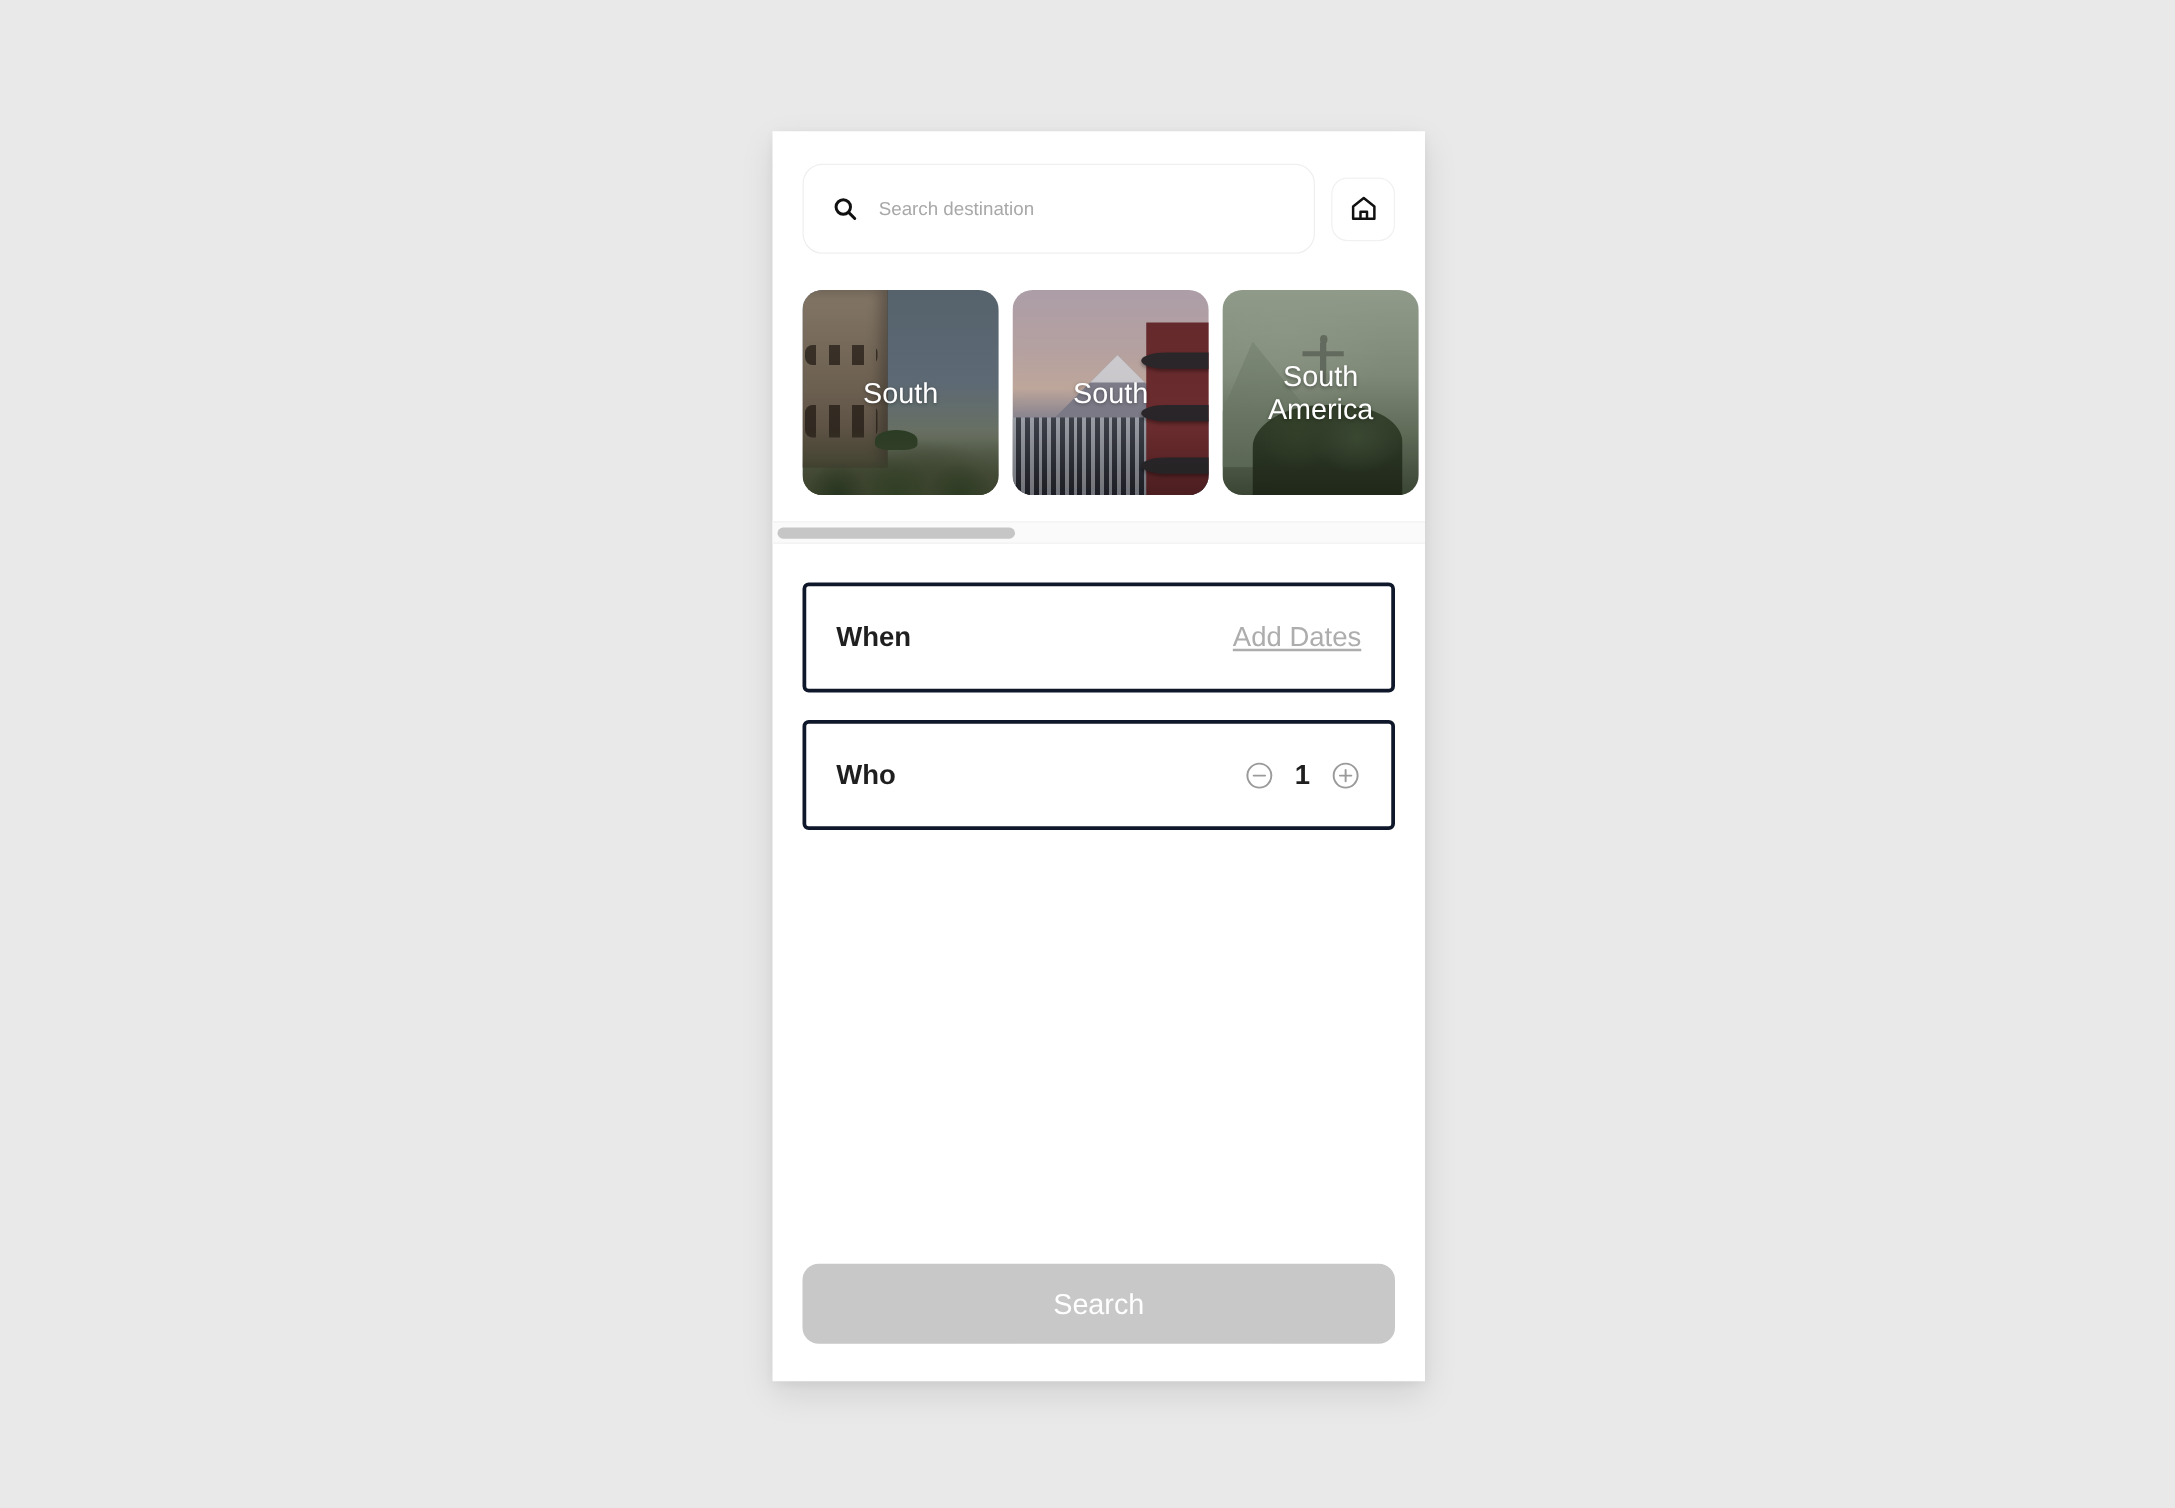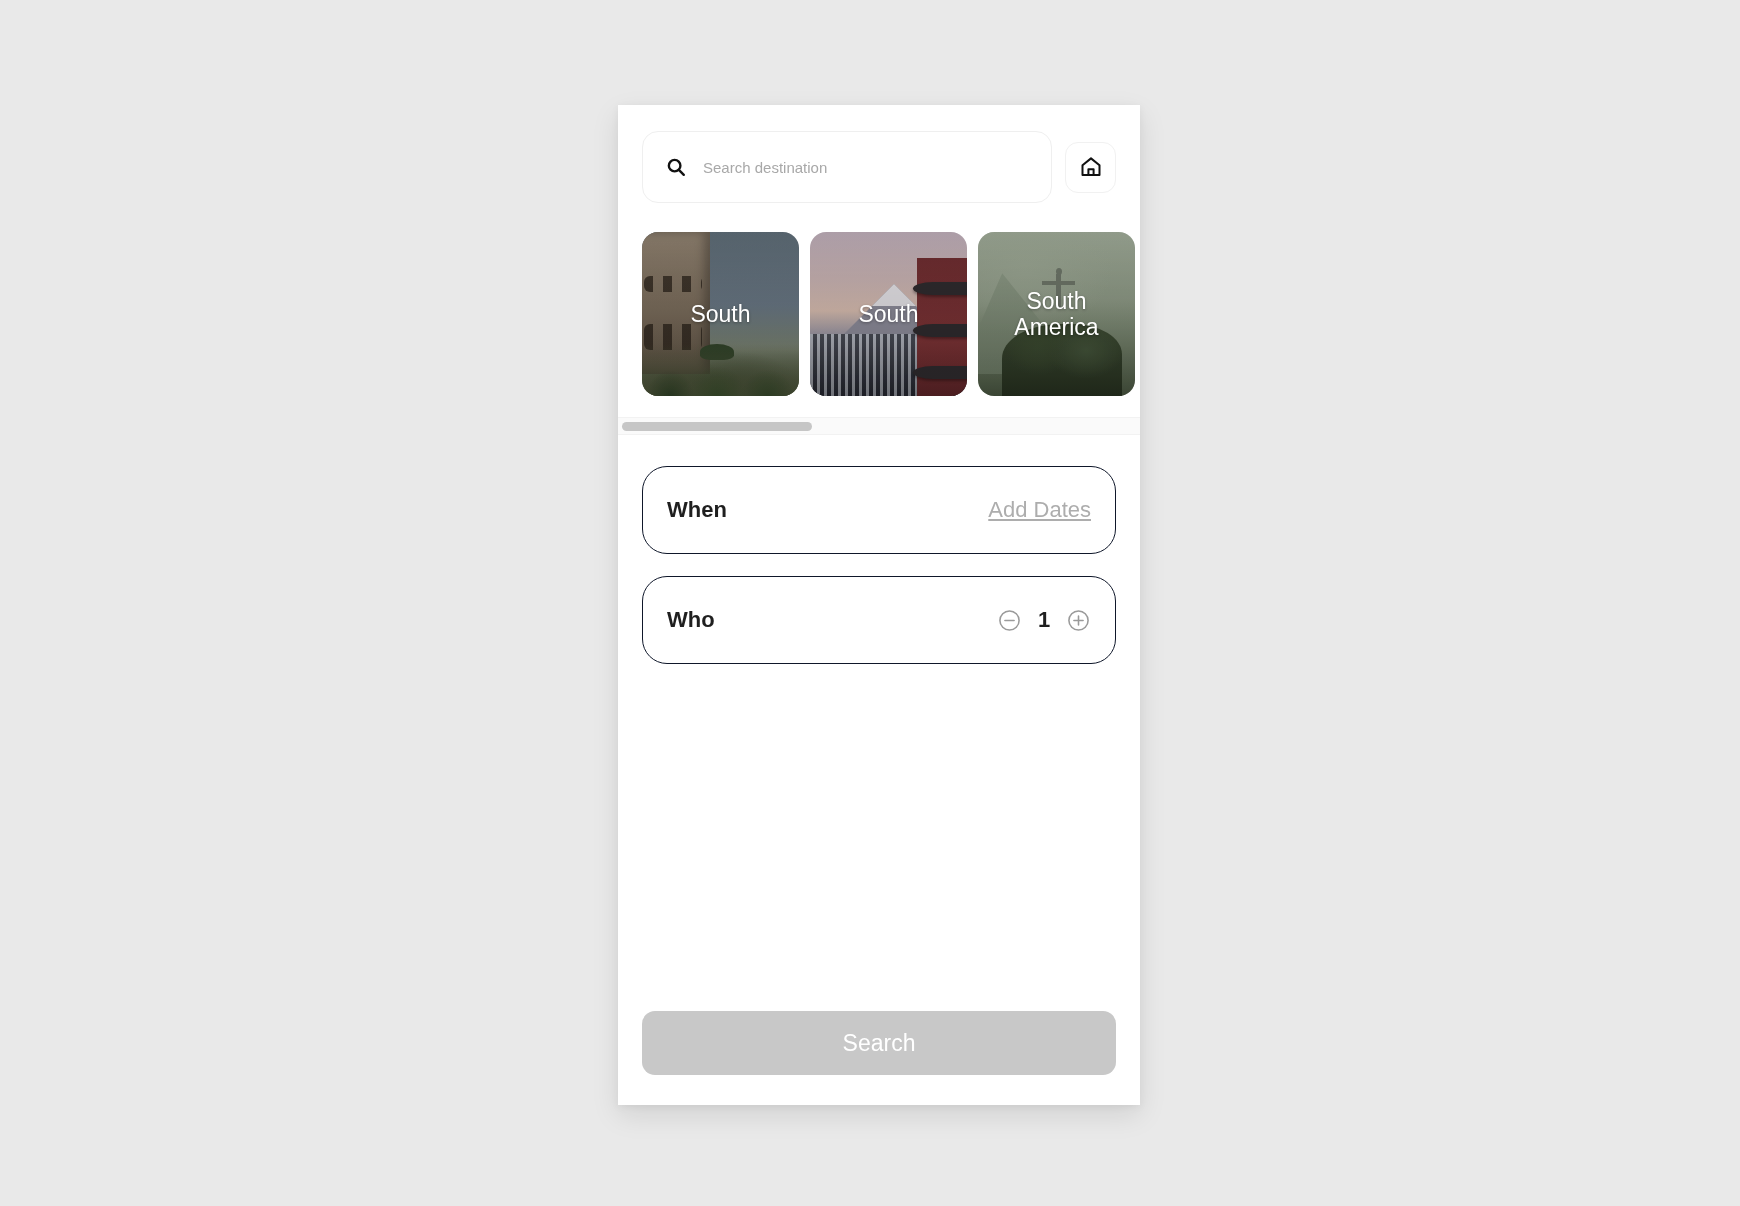--- a/index.html
+++ b/index.html
@@ -322,22 +322,22 @@
 
   
   .options {
     padding: 31px 24px 0 24px;
     display: flex;
     flex-direction: column;
     gap: 22px;
   }
   .opt-card {
     height: 88px;
-    border: 1px solid #0f172a;
-    border-radius: 25px;
+    border: 3px solid #0f172a;
+    border-radius: 5px;
     display: flex;
     align-items: center;
     justify-content: space-between;
     padding: 0 24px;
     box-sizing: border-box;
     background: #fff;
     cursor: pointer;
   }
   .opt-label {
     font-size: 22px;

